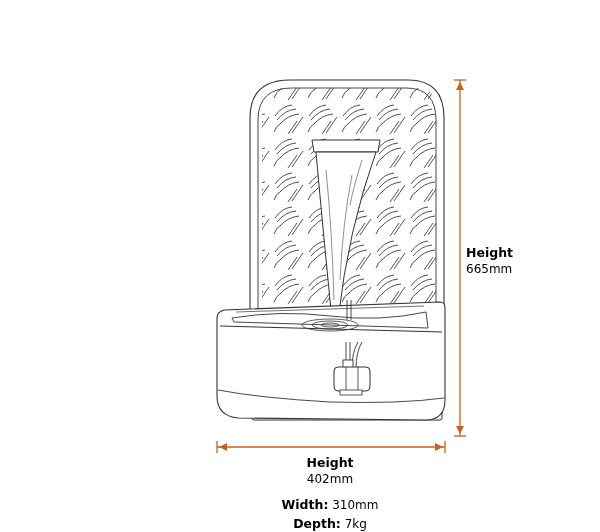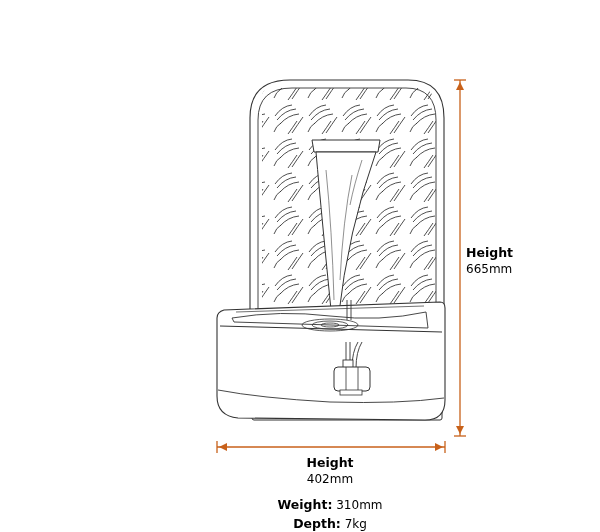--- a/index.html
+++ b/index.html
@@ -91,20 +91,20 @@
   <b>Height</b><br>
   <span>665mm</span>
 </div>
 
 <div class="lbl center" style="left:280px; top:455px; width:100px;">
   <b>Height</b><br>
   <span>402mm</span>
 </div>
 
 <div class="lbl center" style="left:250px; top:497px; width:160px;">
-  <b>Weight:</b>
+  <b>Width:</b>
   <span>310mm</span>
 </div>
 
 <div class="lbl center" style="left:250px; top:516px; width:160px;">
   <b>Depth:</b>
   <span>7kg</span>
 </div>
 
 </body></html>

